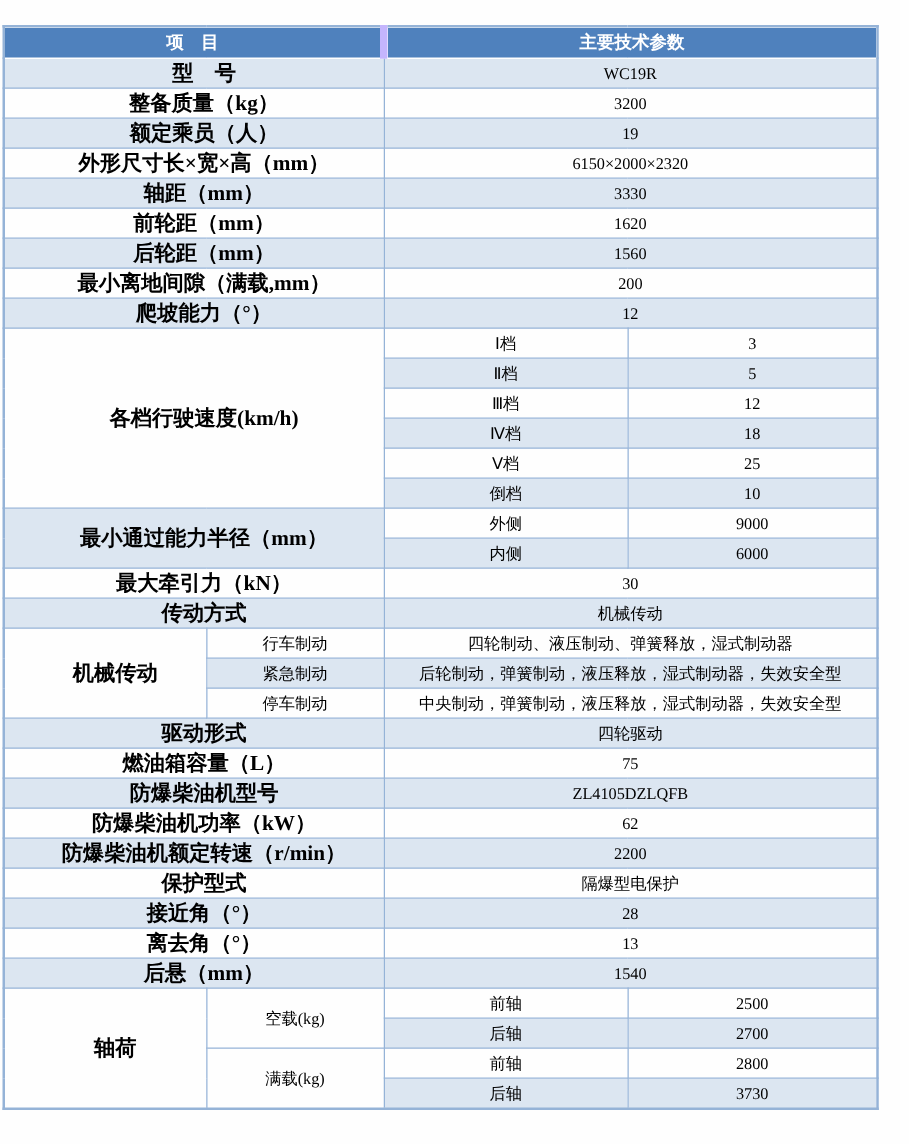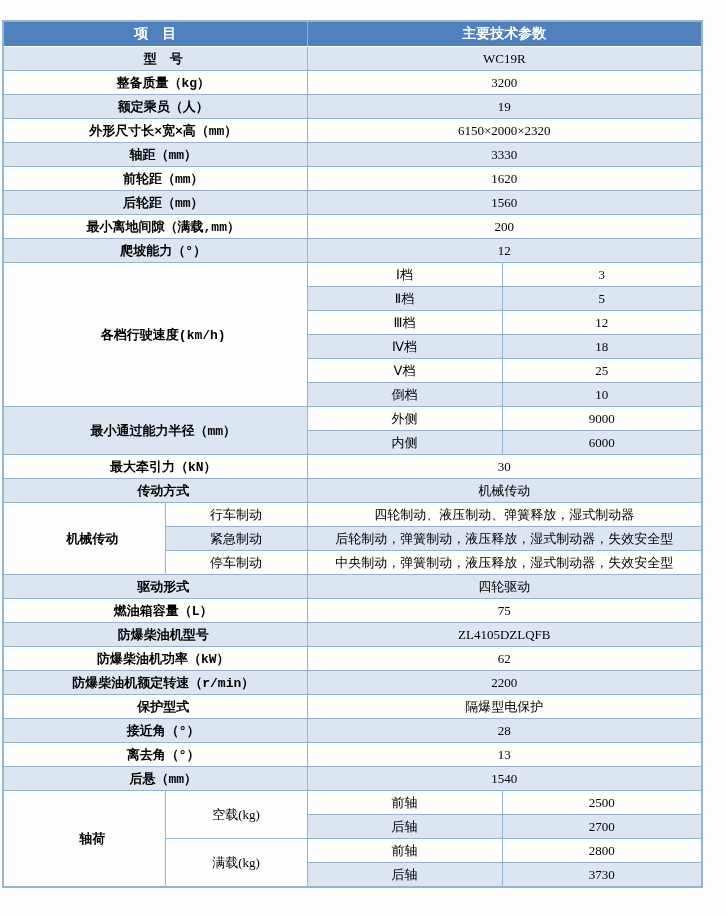--- a/index.html
+++ b/index.html
@@ -22,25 +22,25 @@
     font-size:13px;color:#000;
     overflow:hidden;white-space:nowrap;
   }
   .spec-table th{
     background:var(--header-bg,#4F81BD);
     color:var(--header-fg,#FFFFFF);
     font-family:"Liberation Sans",sans-serif;
     font-weight:bold;font-size:14px;height:24px;
     border-bottom:1px solid #FFFFFF;
   }
-  .spec-table th + th{border-left:1px solid #c4b5fd;margin-left:34px;}
+  .spec-table th + th{border-left:6px solid #c4b5fd;margin-left:34px;}
   .spec-table td.alt{background:var(--alt-bg,#DCE6F1);}
   .spec-table td.lbl{
-    font-family:Liberation Mono, monospace;
-    font-weight:bold;font-size:13px;padding-left:20px;
+    font-family:Liberation Serif, serif;
+    font-weight:bold;font-size:17px;padding-left:20px;
   }
 </style>
 </head>
 <body>
 
 <div class="page">
   <table class="spec-table">
     <colgroup>
       <col style="width: 162px;">
         <col style="width: 142px;">

